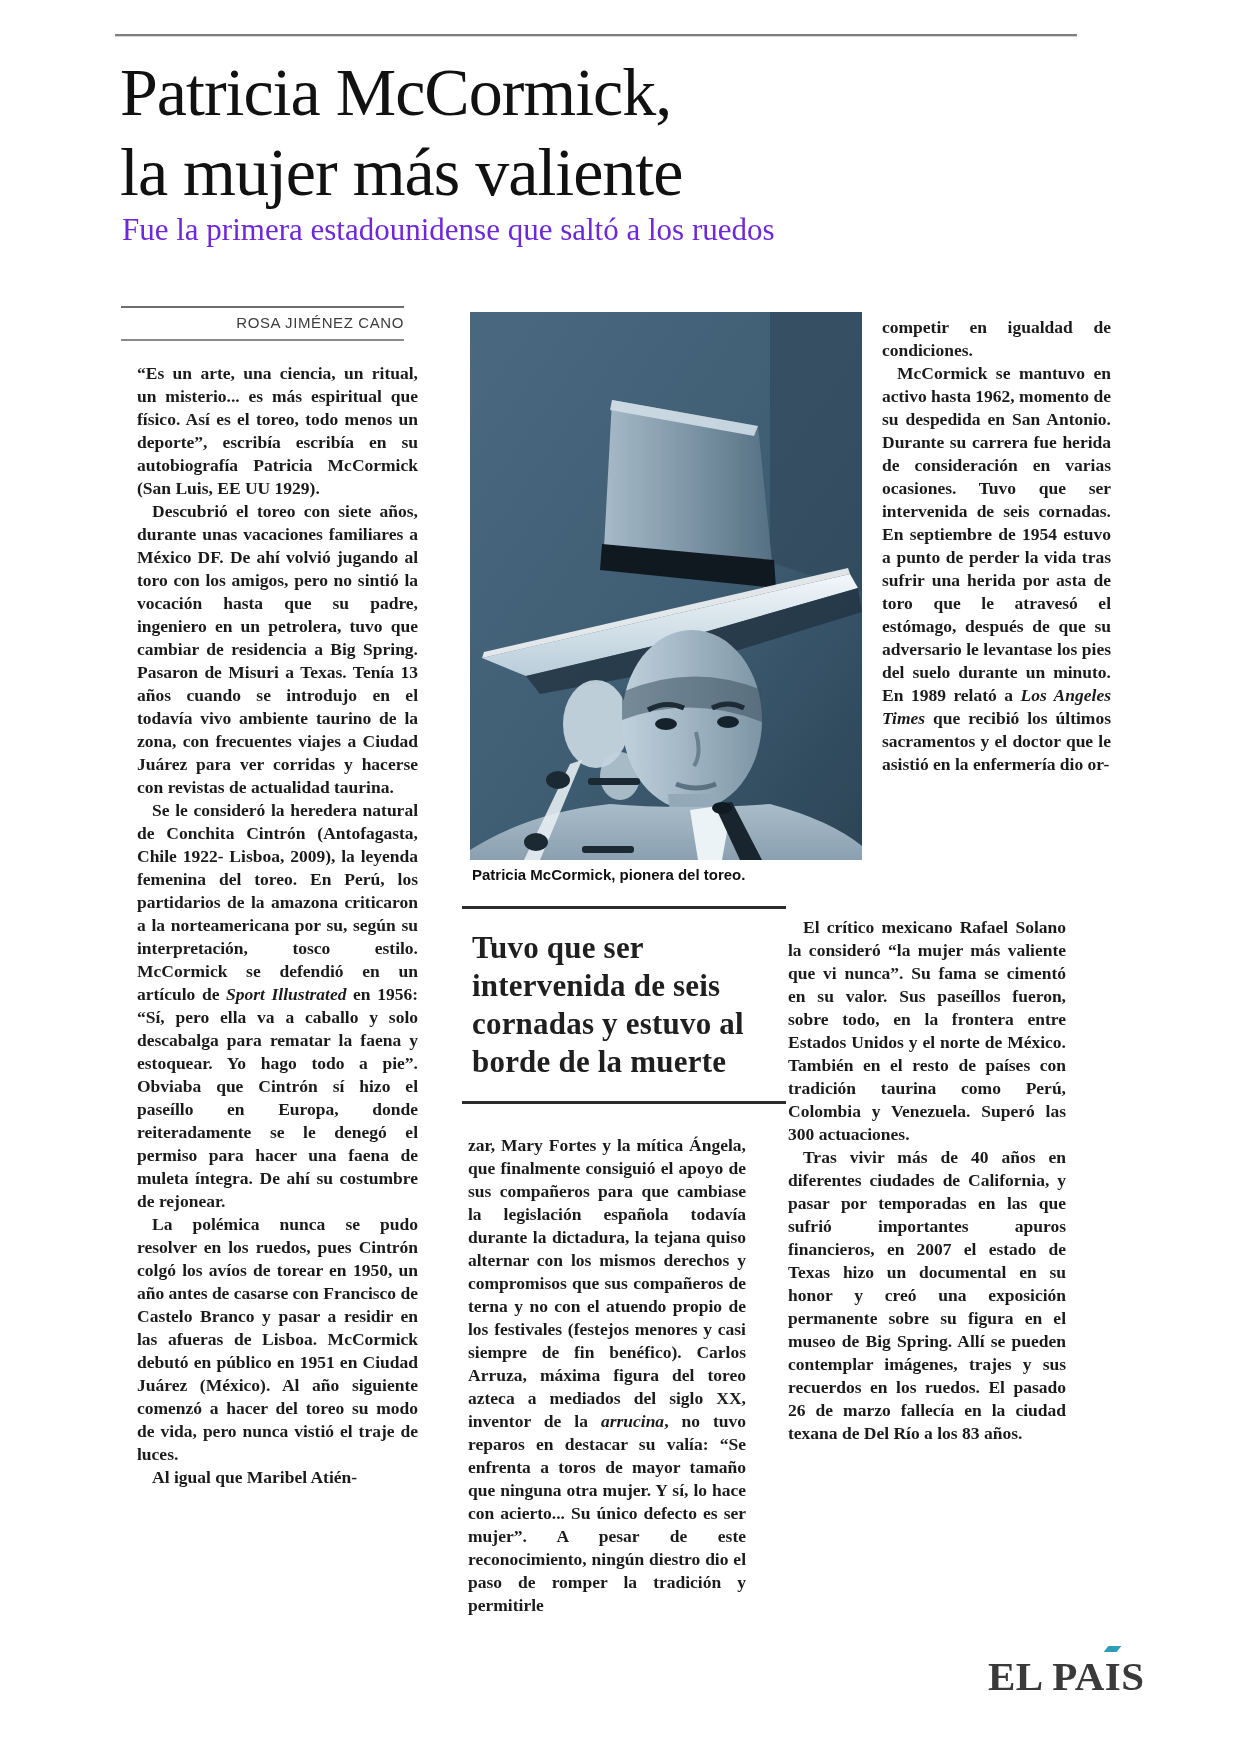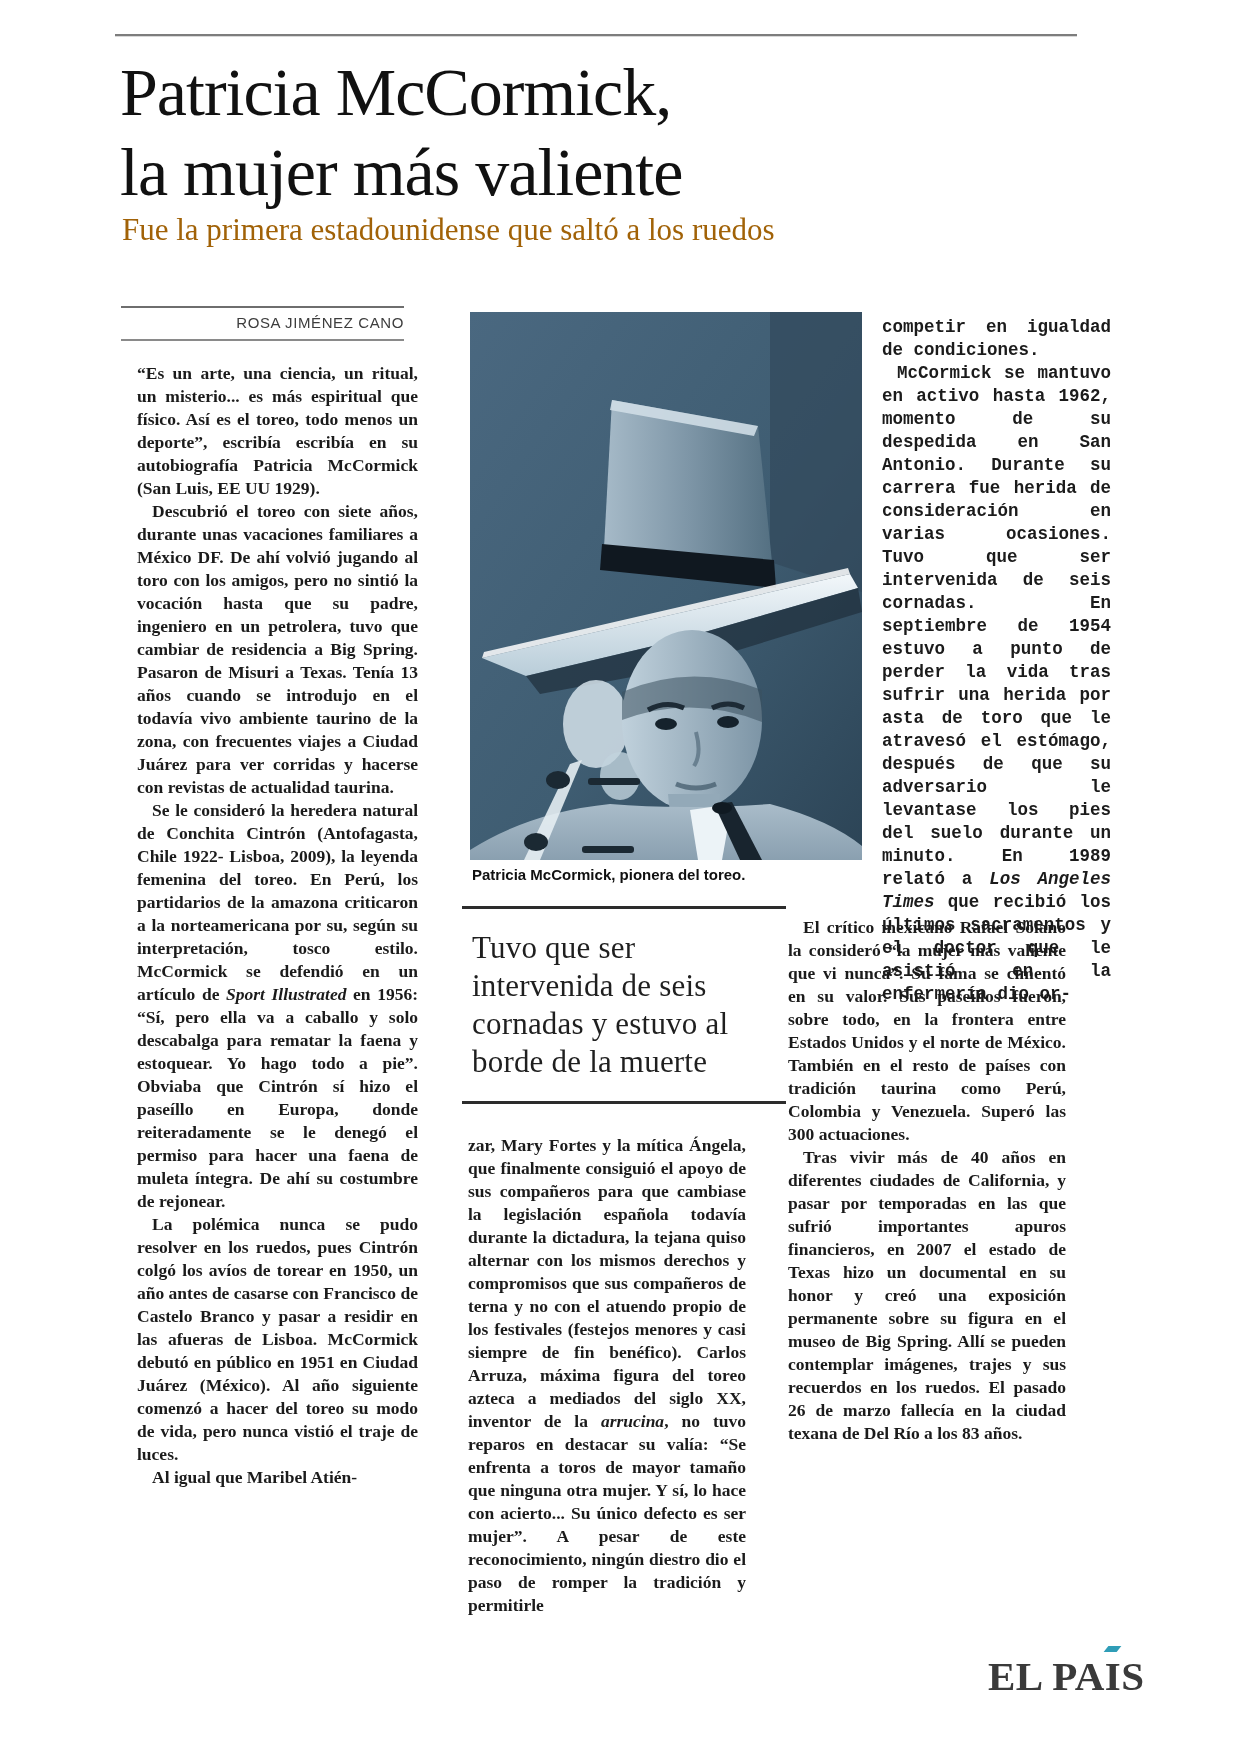--- a/index.html
+++ b/index.html
@@ -16,21 +16,21 @@
     position:absolute;left:115px;top:34px;width:962px;height:2px;
     background:#7d7d7d;border-bottom:1px solid #d8d8d8;
   }
   .headline{
     position:absolute;left:120px;top:52px;width:960px;
     font-size:68px;line-height:80px;font-weight:400;
     letter-spacing:-1px;color:#111;white-space:pre-line;
   }
   .subheadline{
     position:absolute;left:122px;top:212px;width:960px;
-    font-size:31px;line-height:36px;font-weight:400;color:#a16207;
+    font-size:31px;line-height:36px;font-weight:400;color:#6d28d9;
   }
   .byline-box{
     position:absolute;left:121px;top:306px;width:281px;
     border-top:2px solid #6e6e6e;border-bottom:2px solid #8a8a8a;
     padding:6px 0 7px 2px;
     text-align:right;
   }
   .byline{
     font-family:"Liberation Sans", sans-serif;
     font-size:15px;letter-spacing:0.6px;color:#3d3d3d;
@@ -38,38 +38,38 @@
   .body-col{
     position:absolute;
     font-size:17.5px;line-height:23px;font-weight:700;
     text-align:justify;color:#1b1b1b;
   }
   .body-col em{font-style:italic;}
   .para{margin:0;}
   .para.indent{text-indent:15px;}
   #col1{left:121px;top:362px;width:281px;margin-left:16px;}
   #col2{left:468px;top:1118px;width:278px;margin-top:16px;}
-  #col3top{left:882px;top:316px;width:229px;font-family:Liberation Mono, monospace;}
+  #col3top{left:882px;top:316px;width:229px;}
   #col3bottom{left:788px;top:916px;width:278px;}
   .photo{
     position:absolute;left:470px;top:312px;width:392px;height:548px;
     display:block;
   }
   .caption{
     position:absolute;left:472px;top:866px;width:392px;
     font-family:"Liberation Sans", sans-serif;
     font-size:15px;font-weight:700;color:#101010;
   }
   .pull-quote-box{
     position:absolute;left:462px;top:906px;width:314px;
     border-top:3px solid #2c2c2c;border-bottom:3px solid #2c2c2c;
     padding:20px 0 20px 10px;
   }
   .pull-quote{
-    font-size:31px;line-height:38px;font-weight:400;color:#1f1f1f;
+    font-size:31px;line-height:38px;font-weight:700;color:#1f1f1f;
     white-space:pre-line;letter-spacing:0.2px;
   }
   .brand{
     position:absolute;left:988px;top:1652px;
     font-size:41px;font-weight:700;color:#3a3a3a;letter-spacing:0.5px;
     font-family:"Liberation Serif", serif;
   }
   .brand .logo-i{position:relative;display:inline-block;}
   .brand .logo-i::before{
     content:"";position:absolute;top:-6px;left:1px;width:13px;height:6px;

